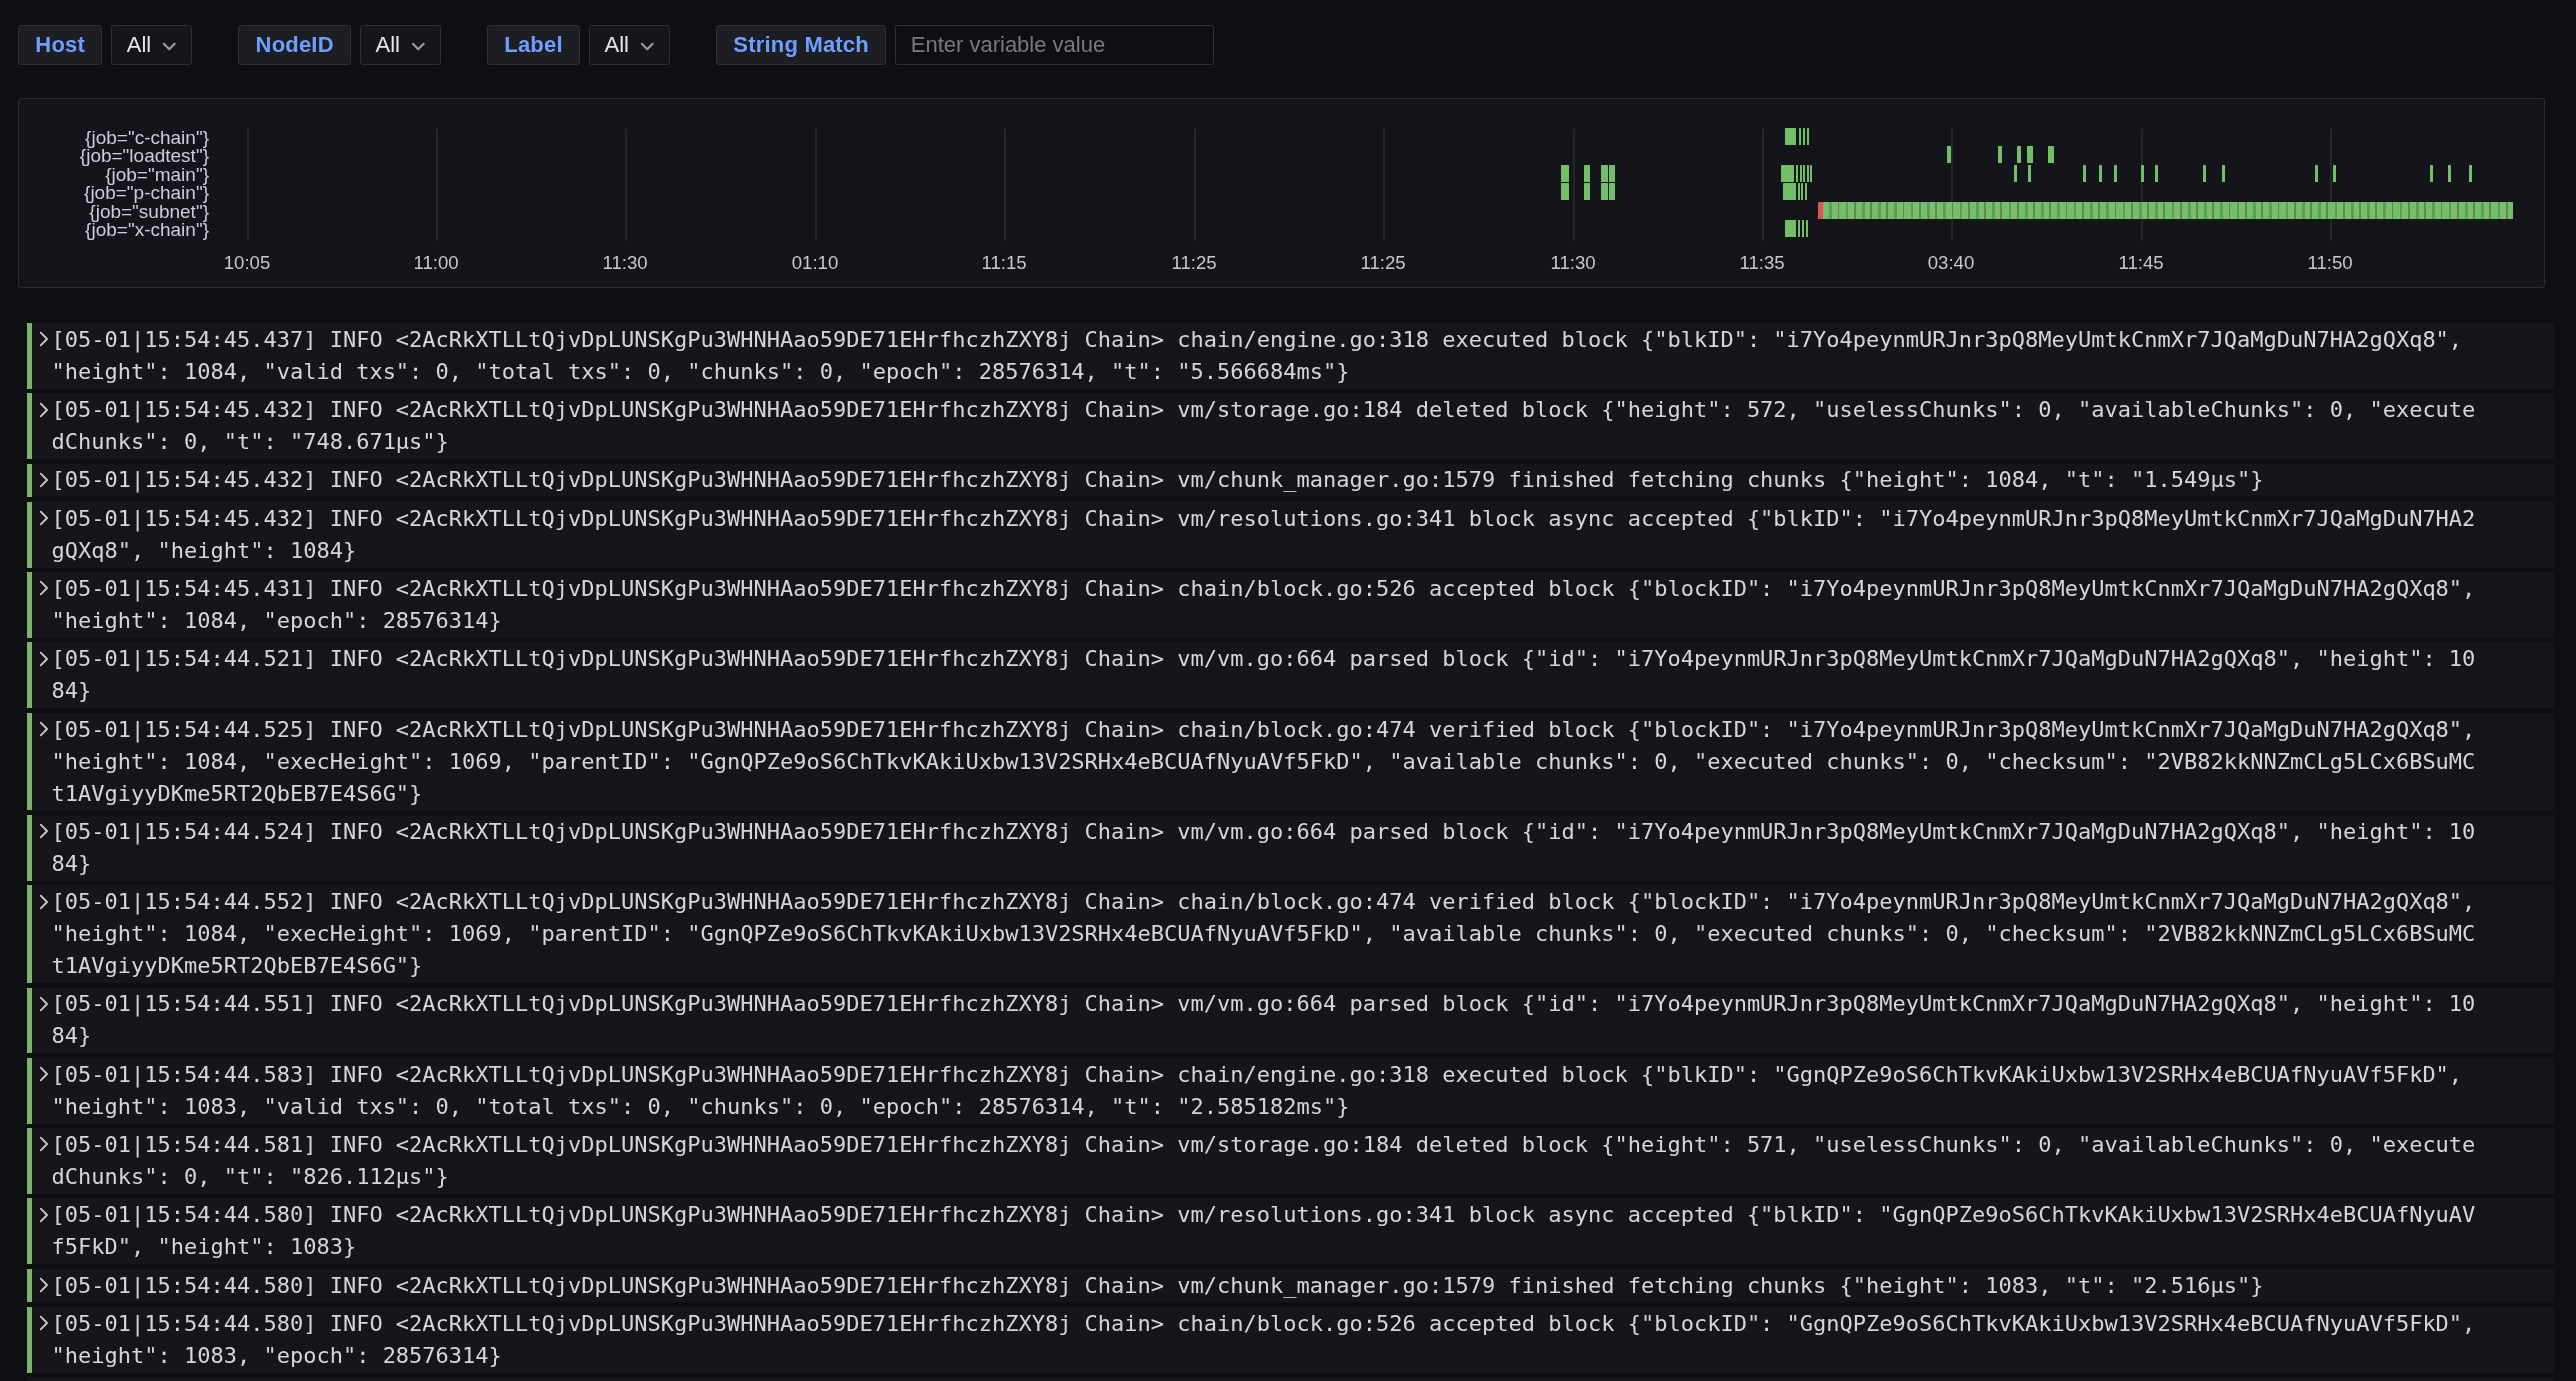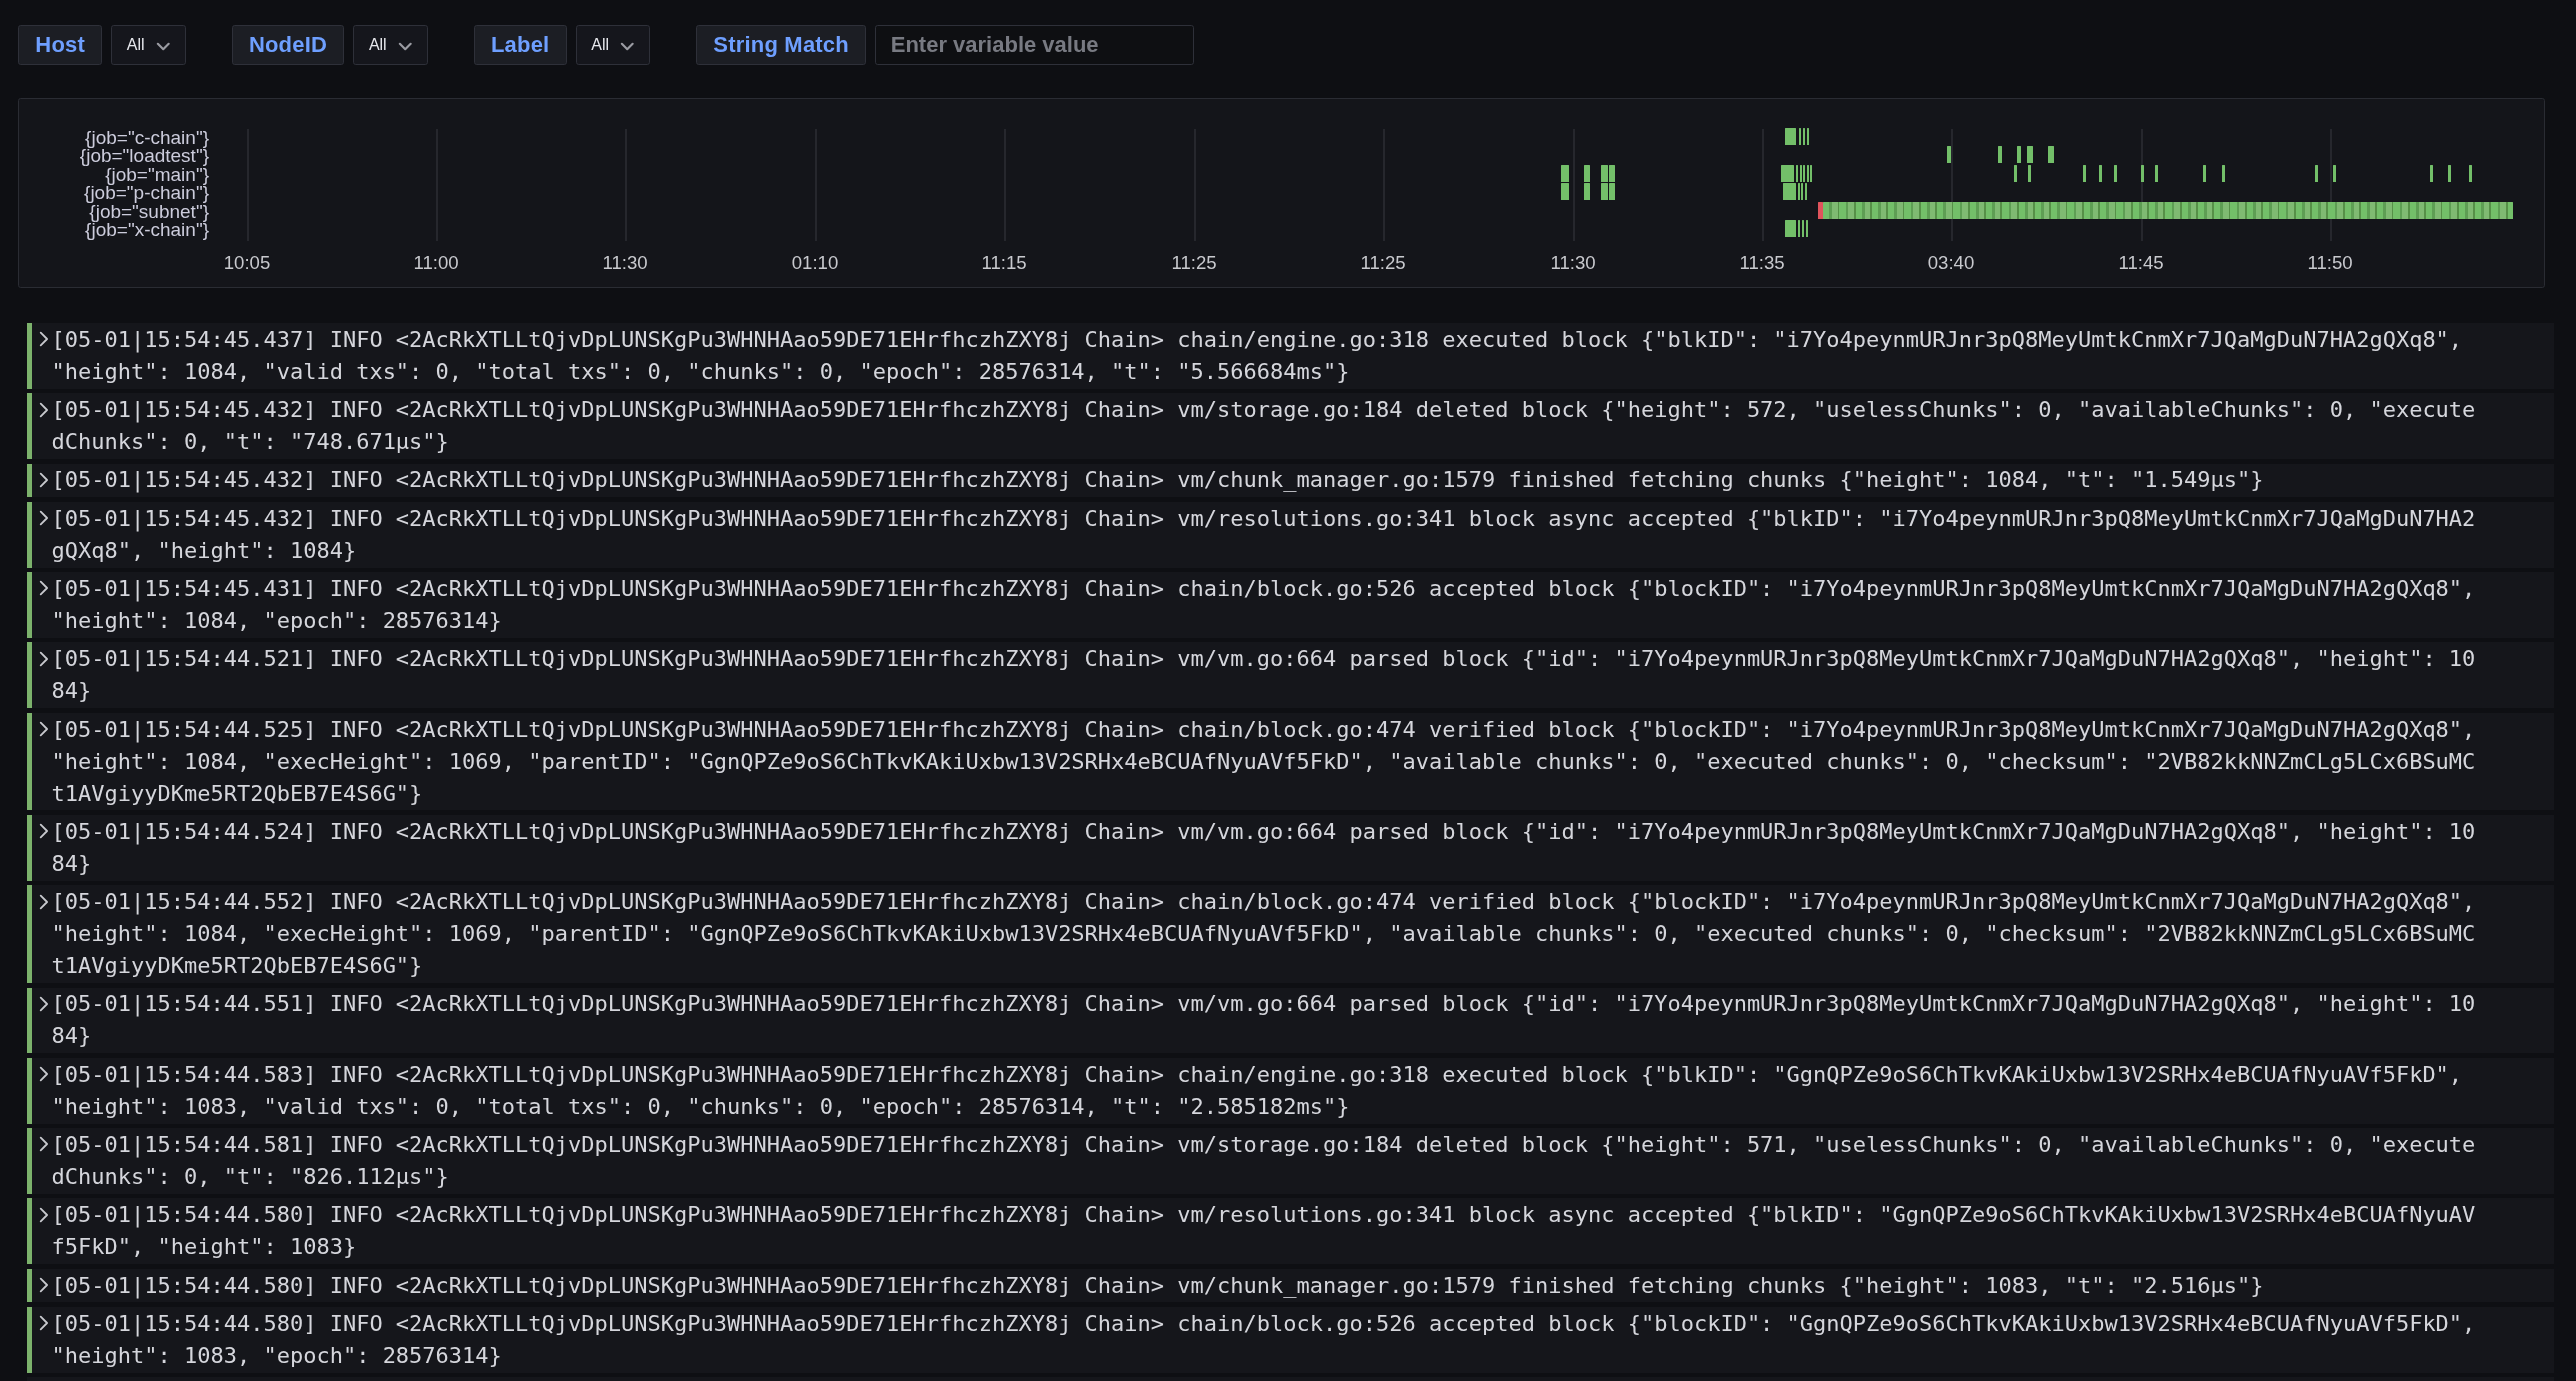--- a/index.html
+++ b/index.html
@@ -8,25 +8,25 @@
     width:2576px;height:1381px;position:relative;overflow:hidden;
     background:#0E0F13;
     font-family:"Liberation Sans",sans-serif;
     -webkit-font-smoothing:antialiased;
   }
   
   .toolbar{position:absolute;left:18px;top:25px;display:flex;gap:46px;align-items:center;}
   .var-group{display:flex;gap:9px;align-items:center;}
   .box{height:40px;box-sizing:border-box;display:flex;align-items:center;border-radius:2.7px;border:0.9px solid #2E3039;}
   .var-label{padding:0 16.3px;background:#1C1E24;color:#6E9FFF;font-size:22px;font-weight:600;letter-spacing:0.2px;}
-  .var-value{padding:0 14.5px;background:#15161C;color:#E6E7EC;font-size:16px;font-weight:500;gap:11px;cursor:pointer;}
+  .var-value{padding:0 14.5px;background:#15161C;color:#E6E7EC;font-size:22px;font-weight:500;gap:11px;cursor:pointer;}
   .chev-down{display:inline-flex;margin-top:2.7px;}
   .var-input{width:319px;background:#0E0F12;color:#D8D9DA;font-size:22px;padding:0 14.5px;font-family:"Liberation Sans",sans-serif;outline:none;}
   .var-input::placeholder{color:#787A82;}
-  input.box{display:inline-block;line-height:38px;font-weight:bold;}
+  input.box{display:inline-block;line-height:38px;}
   
   .panel{position:absolute;left:18px;top:98px;width:2527px;height:190px;box-sizing:border-box;
     background:#14151A;border:0.9px solid #2A2C33;border-radius:2.7px;overflow:hidden;}
   .plot{position:absolute;inset:0;}
   .gridline{position:absolute;top:30px;height:112px;width:1.8px;background:rgba(204,204,220,0.10);}
   .tick-label{position:absolute;top:153px;font-size:18.6px;color:#C8C9CE;transform:translateX(-50%);white-space:nowrap;}
   .legend-label{position:absolute;left:0;width:190px;text-align:right;font-size:19px;color:#CCCCDC;
     white-space:nowrap;transform:translateY(-50%);line-height:19px;}
   .tbar{position:absolute;height:17px;background:#73BF69;border-radius:0.5px;}
   .tbar.red{background:#E0545C;}

